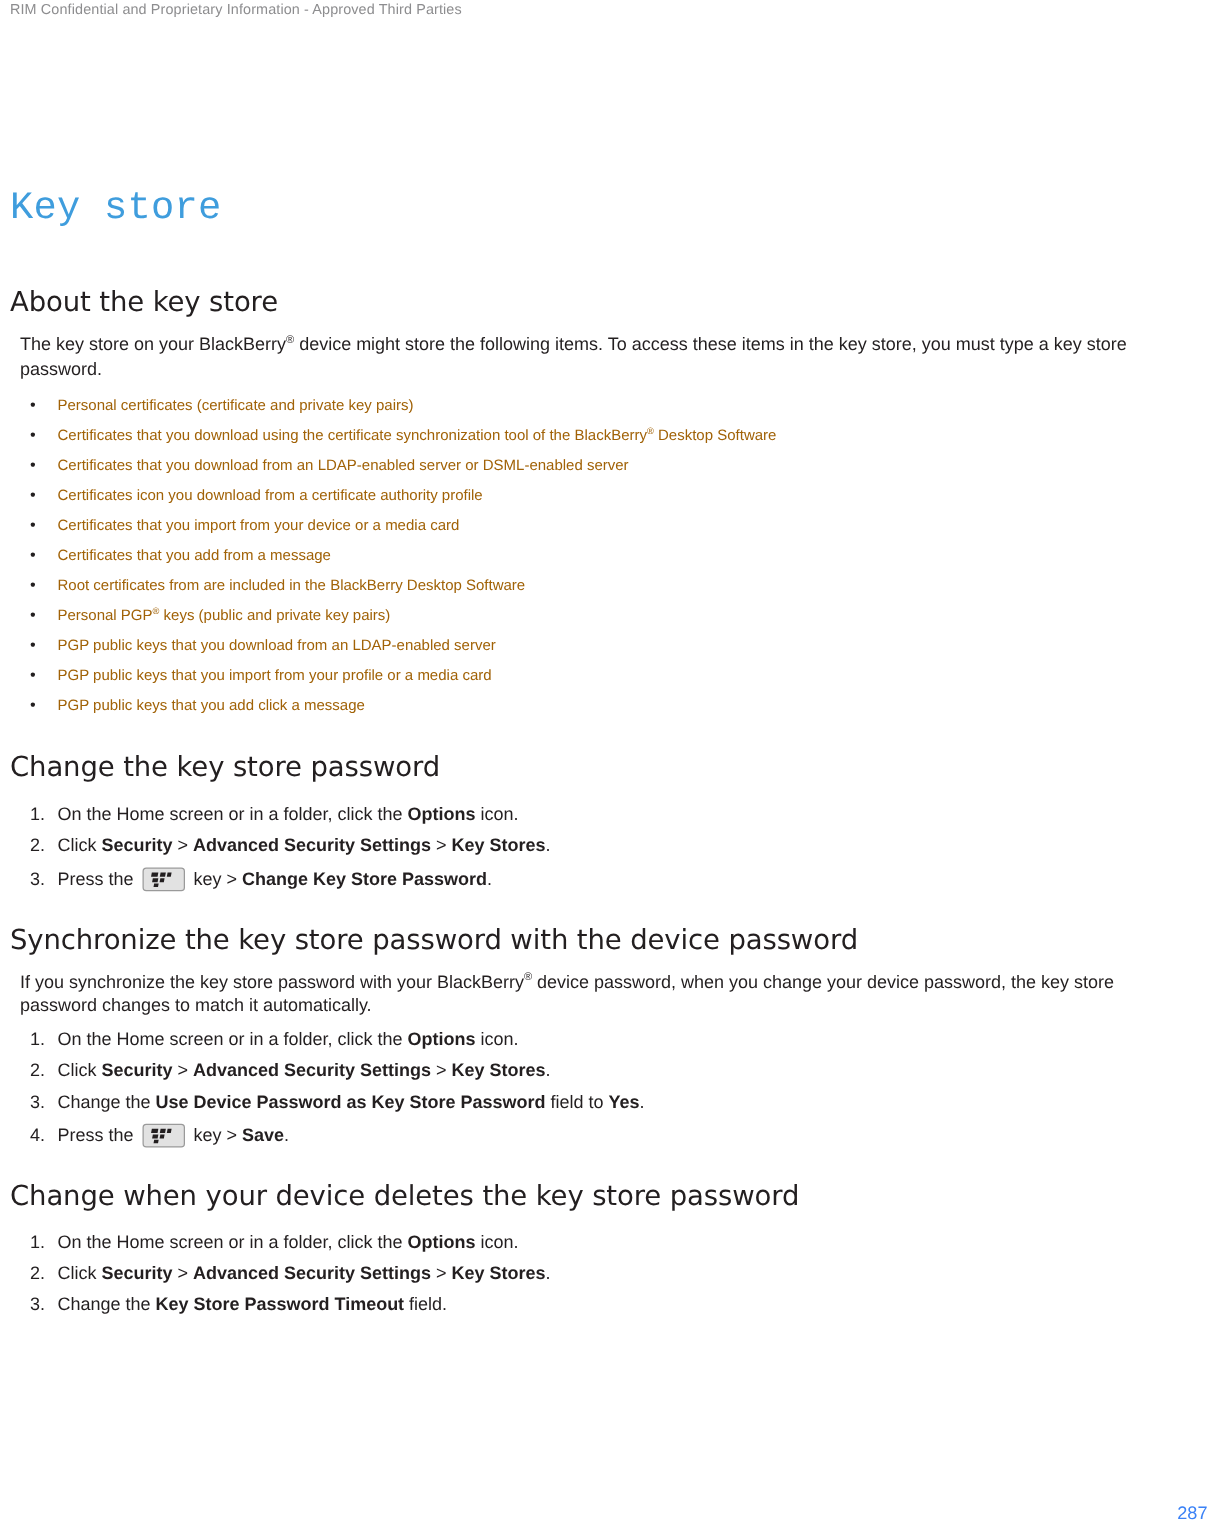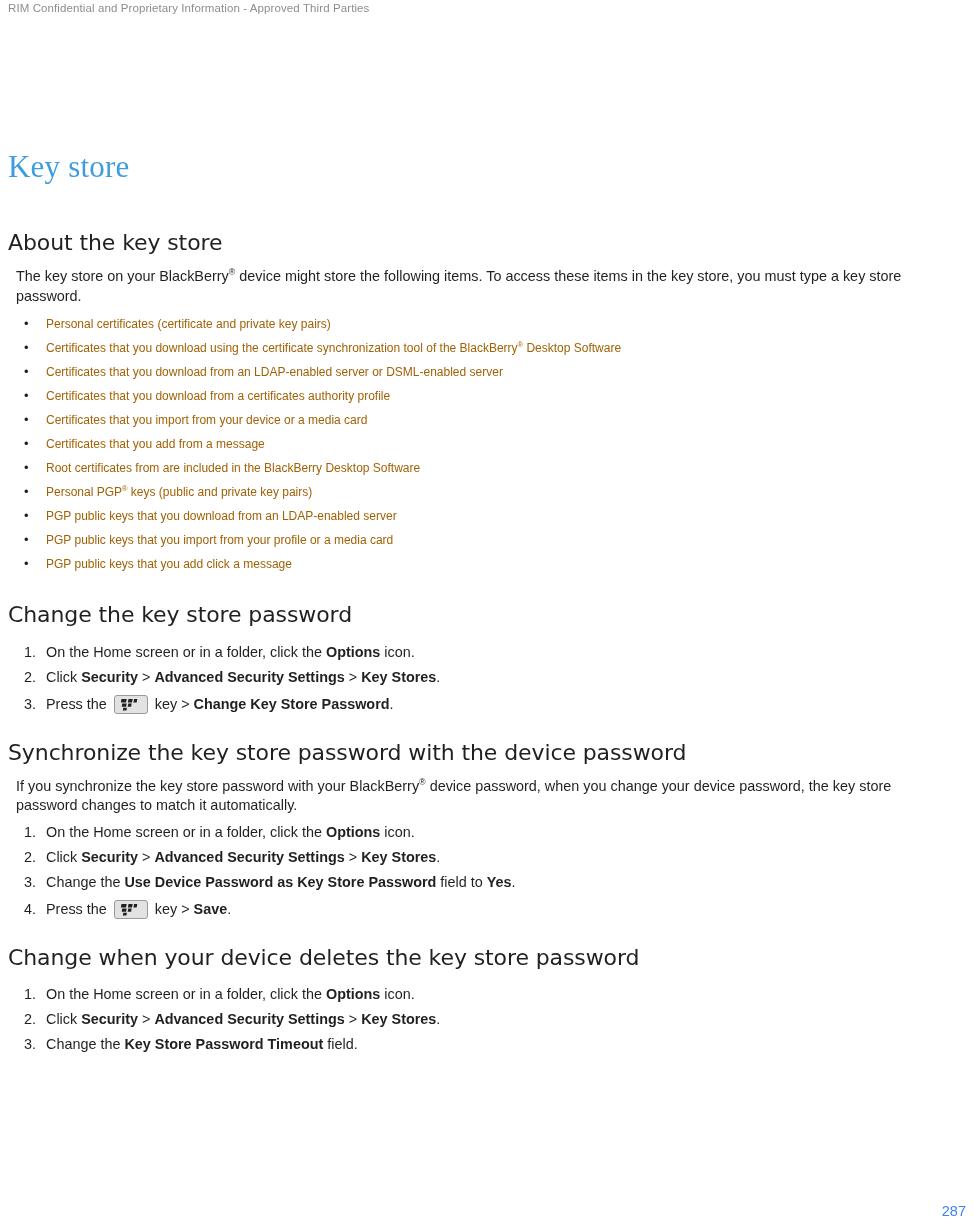--- a/index.html
+++ b/index.html
@@ -35,21 +35,21 @@
   }
 
   .content {
     position: absolute;
     left: 8px;
     top: 150px;
     width: 958px;
   }
 
   h1.doc-title {
-    font-family: Liberation Serif, serif;
+    font-family: Liberation Mono, monospace;
     font-weight: 400;
     font-size: 31px;
     line-height: 1.1;
     color: #3f9ddd;
     margin: 0 0 46px 0;
     letter-spacing: 0.2px;
   }
 
   h2.section-title {
     font-family: "DejaVu Sans", sans-serif;
@@ -163,21 +163,21 @@
     <h1 class="doc-title">Key store</h1>
 
     <div id="sections-root">
         <div class="sect">
           <h2 class="section-title">About the key store</h2>
           <p class="body-text">The key store on your BlackBerry<sup class="reg">®</sup> device might store the following items. To access these items in the key store, you must type a key store password.</p>
           <ul class="bullet-list">
             <li>Personal certificates (certificate and private key pairs)</li>
             <li>Certificates that you download using the certificate synchronization tool of the BlackBerry<sup class="reg">®</sup> Desktop Software</li>
             <li>Certificates that you download from an LDAP-enabled server or DSML-enabled server</li>
-            <li>Certificates that you download from a certificates authority profile</li>
+            <li>Certificates icon you download from a certificate authority profile</li>
             <li>Certificates that you import from your device or a media card</li>
             <li>Certificates that you add from a message</li>
             <li>Root certificates from are included in the BlackBerry Desktop Software</li>
             <li>Personal PGP<sup class="reg">®</sup> keys (public and private key pairs)</li>
             <li>PGP public keys that you download from an LDAP-enabled server</li>
             <li>PGP public keys that you import from your profile or a media card</li>
             <li>PGP public keys that you add click a message</li>
           </ul>
         </div>
         <div class="sect tight">

